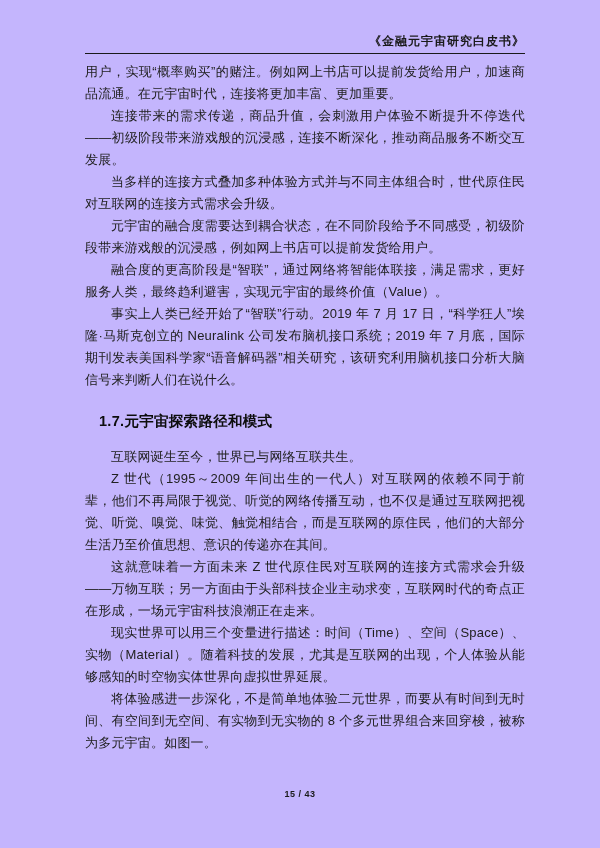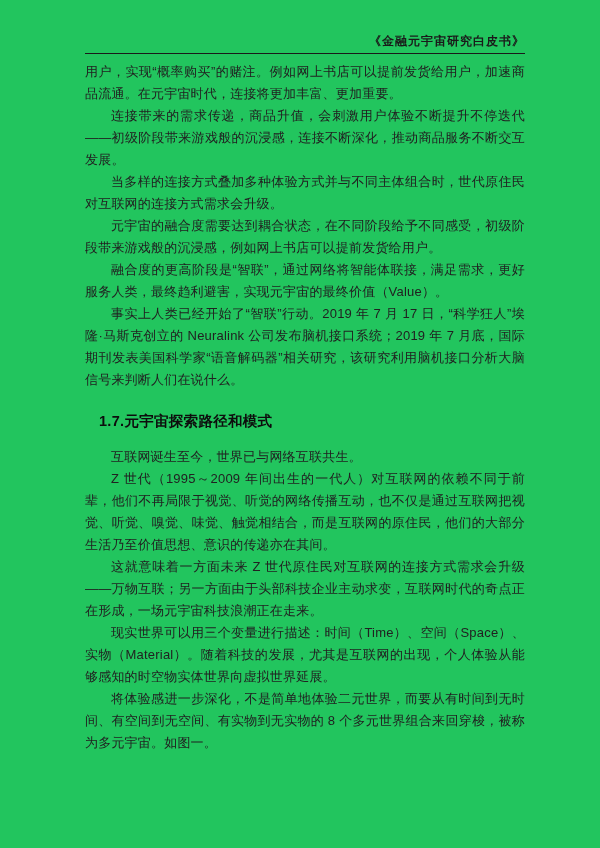--- a/index.html
+++ b/index.html
@@ -4,21 +4,21 @@
 <style>
   html, body {
     margin: 0;
     padding: 0;
     background: #ffffff;
   }
   .page {
     position: relative;
     width: 600px;
     height: 848px;
-    background: #22c55e;
+    background: #c4b5fd;
     overflow: hidden;
     font-family: "Liberation Sans", "DejaVu Sans", sans-serif;
   }
   .content {
     position: absolute;
     left: 85px;
     top: 34px;
     width: 440px;
   }
   .running-header {
@@ -91,14 +91,17 @@
       <p>互联网诞生至今，世界已与网络互联共生。</p>
       <p>Z 世代（1995～2009 年间出生的一代人）对互联网的依赖不同于前辈，他们不再局限于视觉、听觉的网络传播互动，也不仅是通过互联网把视觉、听觉、嗅觉、味觉、触觉相结合，而是互联网的原住民，他们的大部分生活乃至价值思想、意识的传递亦在其间。</p>
       <p>这就意味着一方面未来 Z 世代原住民对互联网的连接方式需求会升级——万物互联；另一方面由于头部科技企业主动求变，互联网时代的奇点正在形成，一场元宇宙科技浪潮正在走来。</p>
       <p>现实世界可以用三个变量进行描述：时间（Time）、空间（Space）、实物（Material）。随着科技的发展，尤其是互联网的出现，个人体验从能够感知的时空物实体世界向虚拟世界延展。</p>
       <p>将体验感进一步深化，不是简单地体验二元世界，而要从有时间到无时间、有空间到无空间、有实物到无实物的 8 个多元世界组合来回穿梭，被称为多元宇宙。如图一。</p>
 
     </div>
 
   </div>
 
+  <div class="page-footer">
+    <span>15 / 43</span>
+  </div>
 
 </div>
 
 </body></html>

